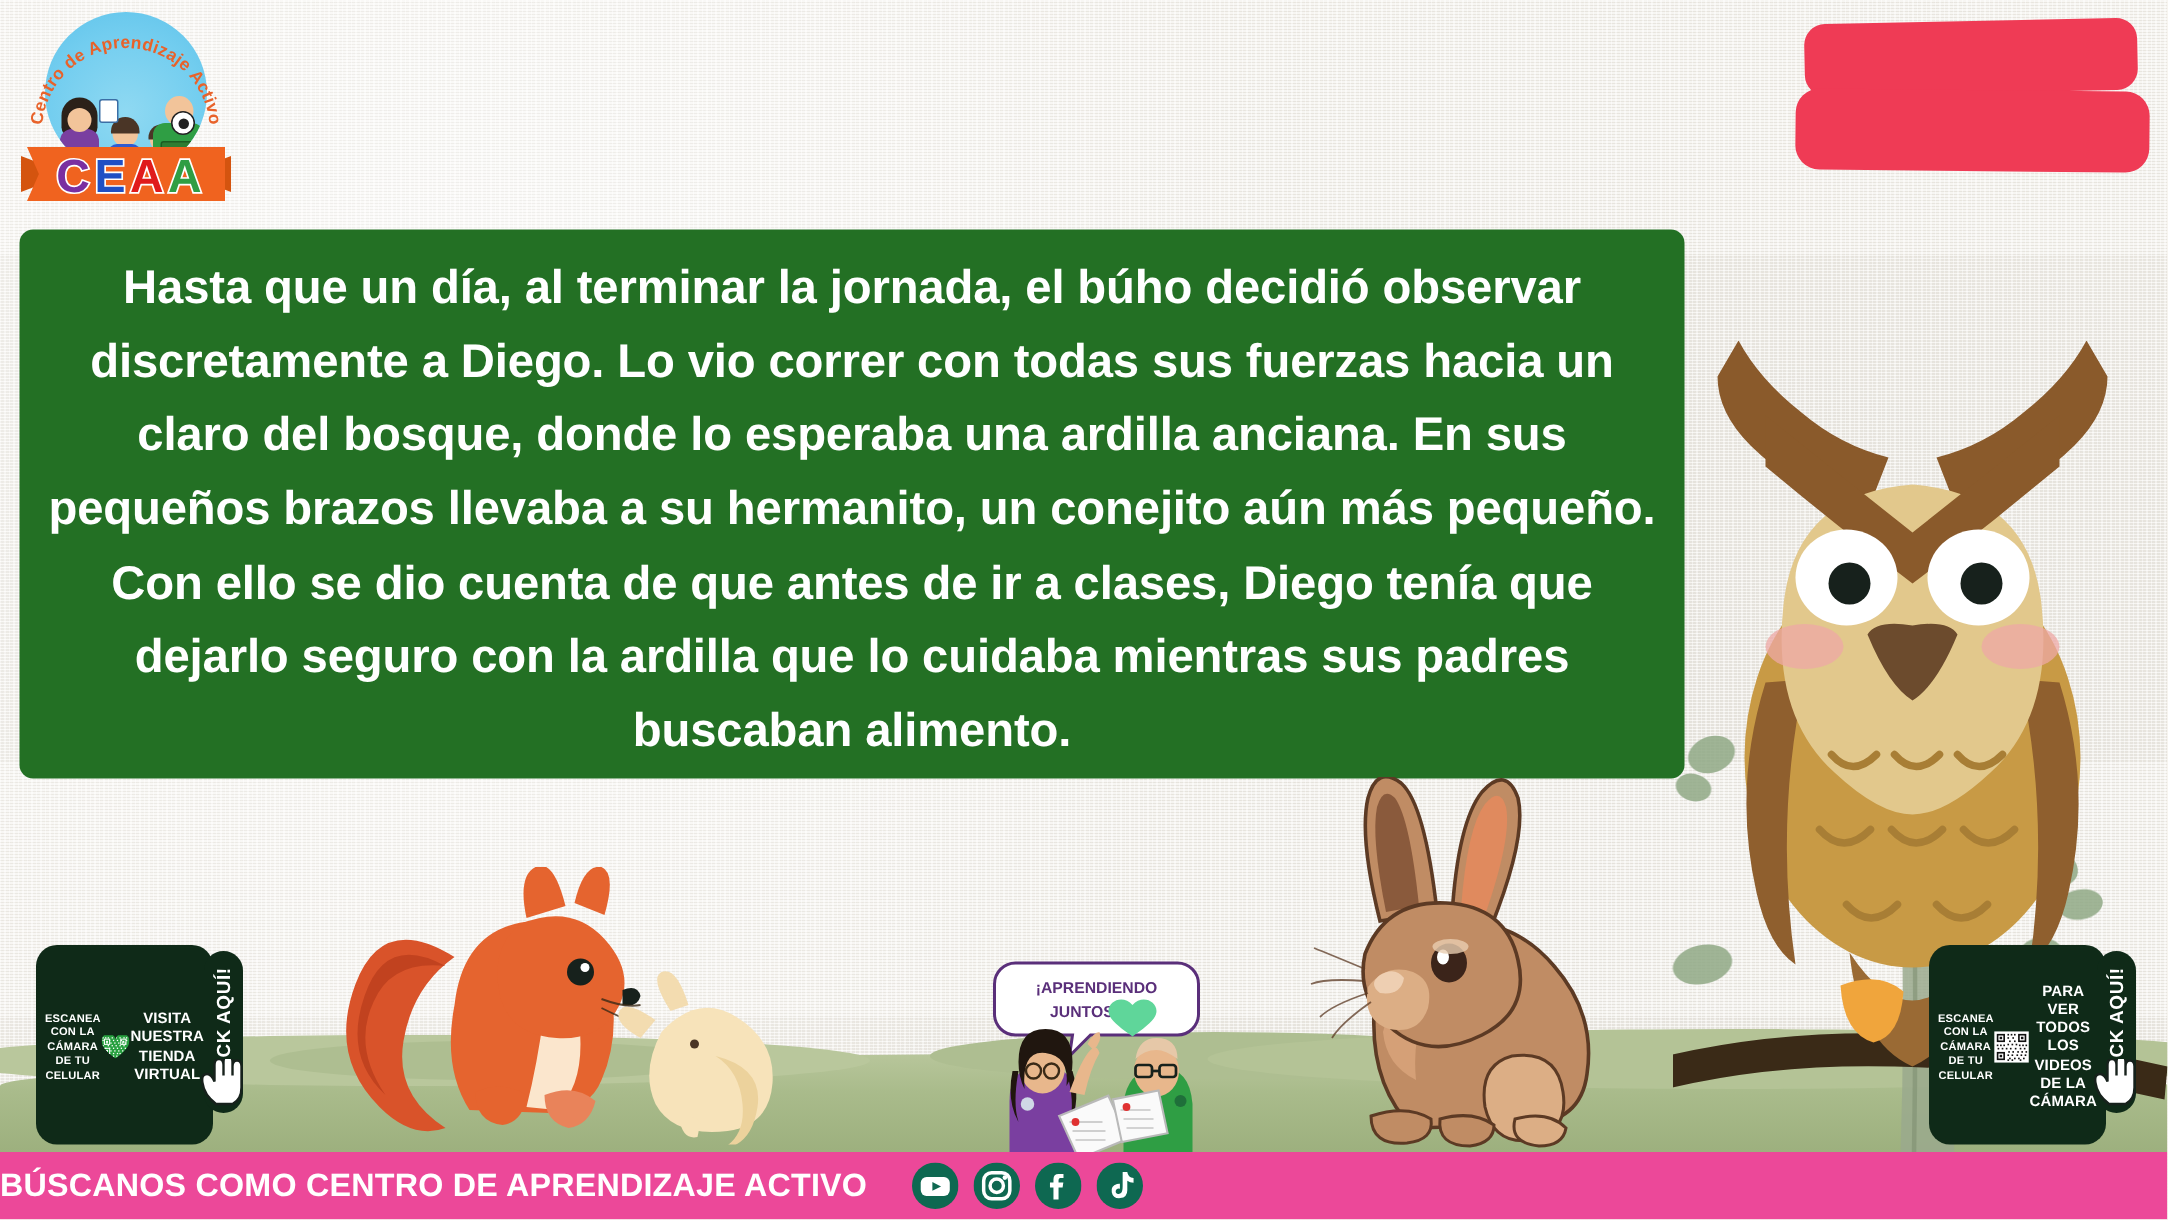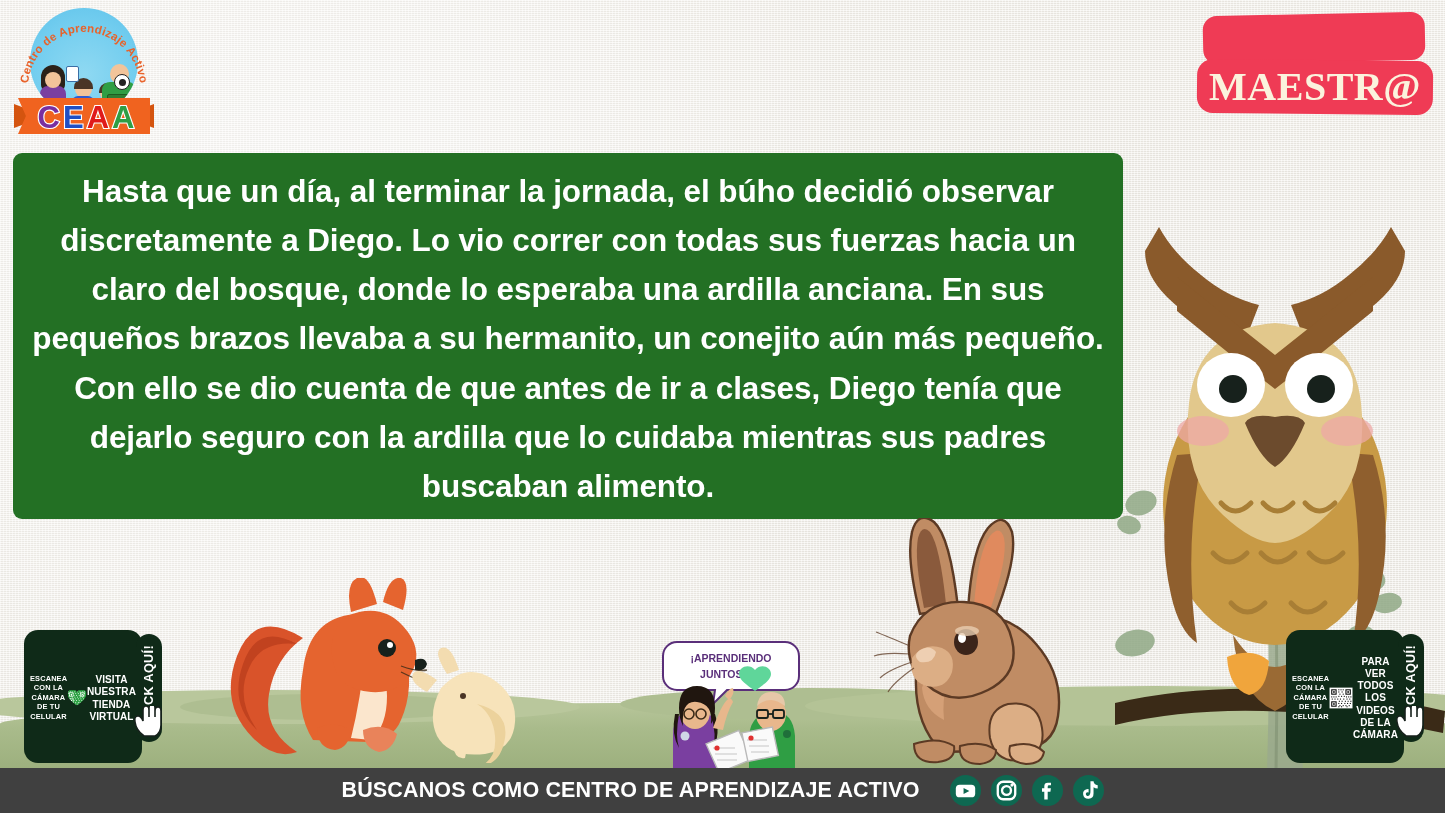--- a/index.html
+++ b/index.html
@@ -179,22 +179,22 @@
   }
   .tab-left { left: 136px; top: 634px; }
   .tab-right { left: 1398px; top: 634px; }
   .hand-cursor { position: absolute; width: 34px; height: 34px; }
   .hand-left { left: 132px; top: 706px; }
   .hand-right { left: 1394px; top: 706px; }
 
   
   .footer {
     position: absolute; left: 0; bottom: 0; width: 1445px; height: 45px;
-    background: #404040;
-    display: flex; align-items: center; justify-content: center; gap: 26px;
+    background: #ec4899;
+    display: flex; align-items: center; justify-content: flex-start; gap: 26px;
   }
   .footer-text {
     color: #ffffff; font-size: 21.5px; font-weight: bold;
     letter-spacing: .15px; font-family: "Liberation Sans", sans-serif;
   }
   .social-row { display: flex; align-items: center; gap: 10px; margin-left: 4px; }
   .social-icon { width: 31px; height: 31px; display: block; }
 </style>
 </head>
 <body>
@@ -243,23 +243,20 @@
         <span class="cl-e">E</span>
         <span class="cl-a1">A</span>
         <span class="cl-a2">A</span>
       </div>
     </div>
   </div>
 
   <div class="maestro-badge">
     <div class="mb-blob1"></div>
     <div class="mb-blob2"></div>
-    <div class="mb-line2">
-      <span class="mb-word2">MAESTR@</span>
-    </div>
   </div>
 
   <div class="text-panel">
     <p class="panel-text">Hasta que un día, al terminar la jornada, el búho decidió observar discretamente a Diego. Lo vio correr con todas sus fuerzas hacia un claro del bosque, donde lo esperaba una ardilla anciana. En sus pequeños brazos llevaba a su hermanito, un conejito aún más pequeño. Con ello se dio cuenta de que antes de ir a clases, Diego tenía que dejarlo seguro con la ardilla que lo cuidaba mientras sus padres buscaban alimento.</p>
   </div>
 
   <div class="grass">
     <div class="grass-bump" style="left:180px;top:-8px;width:300px;height:26px;"></div>
     <div class="grass-bump" style="left:620px;top:-14px;width:380px;height:32px;"></div>
     <div class="grass-bump" style="left:1020px;top:-6px;width:340px;height:24px;"></div>

